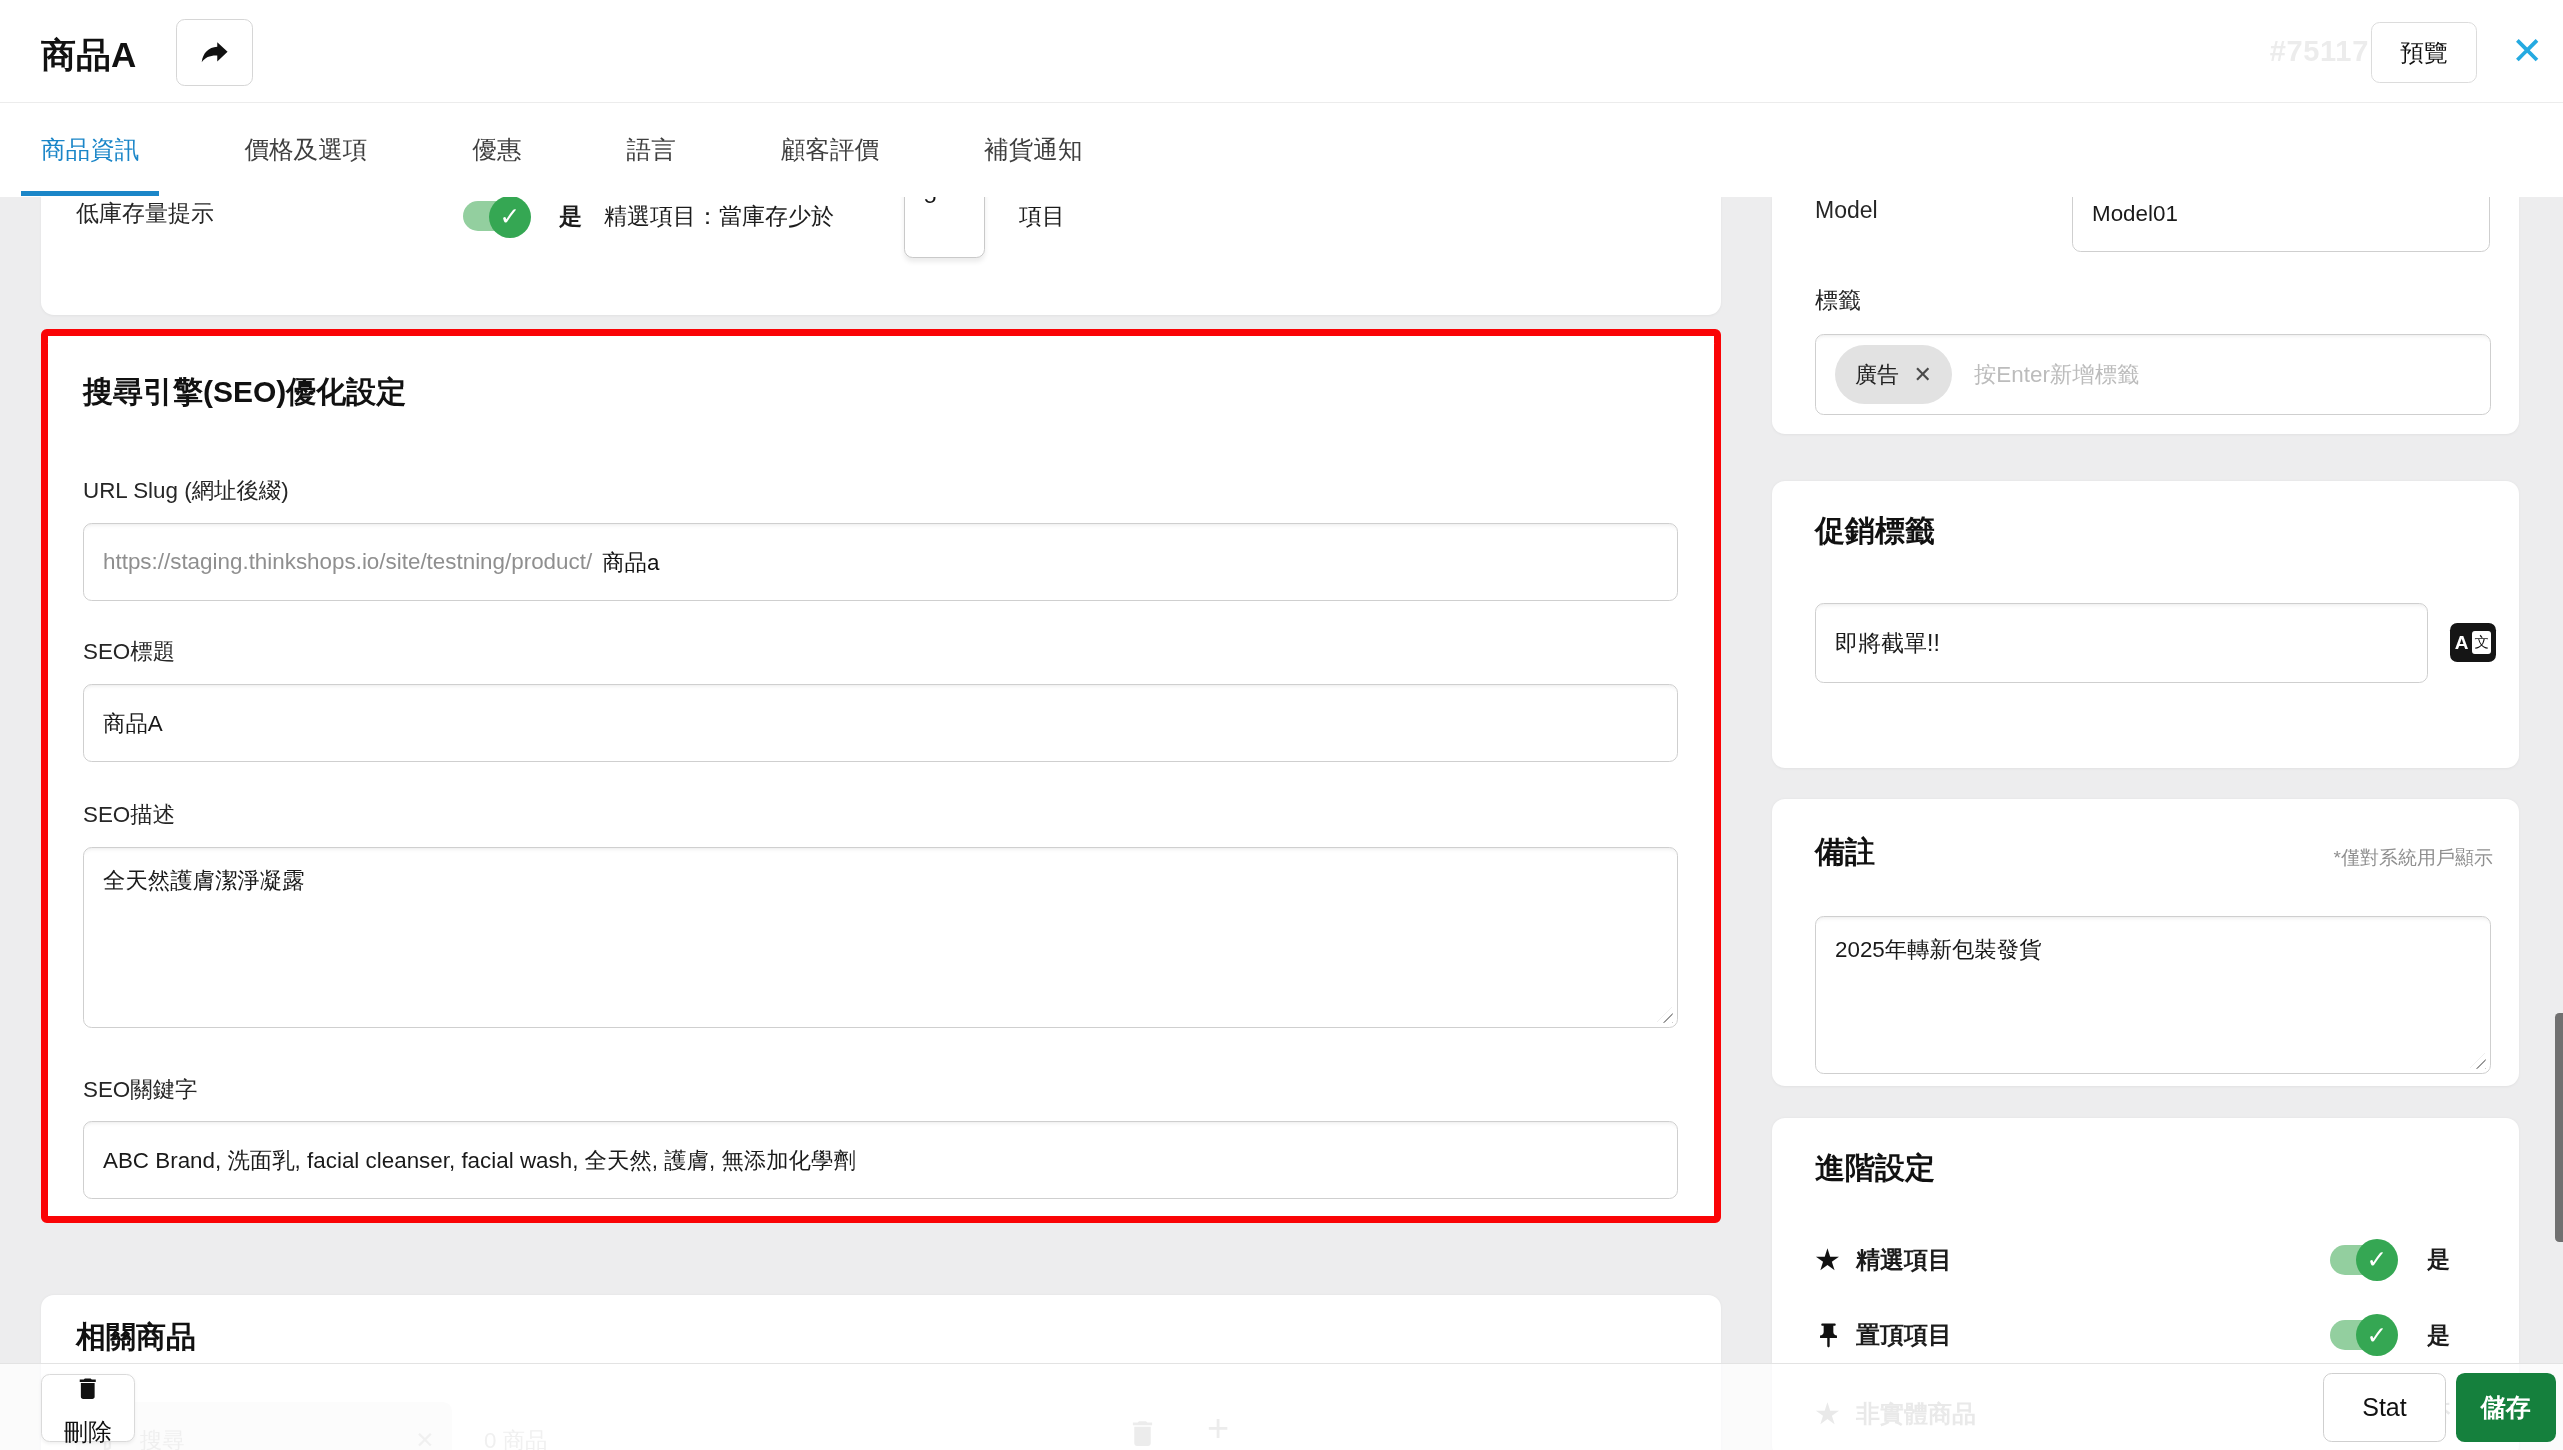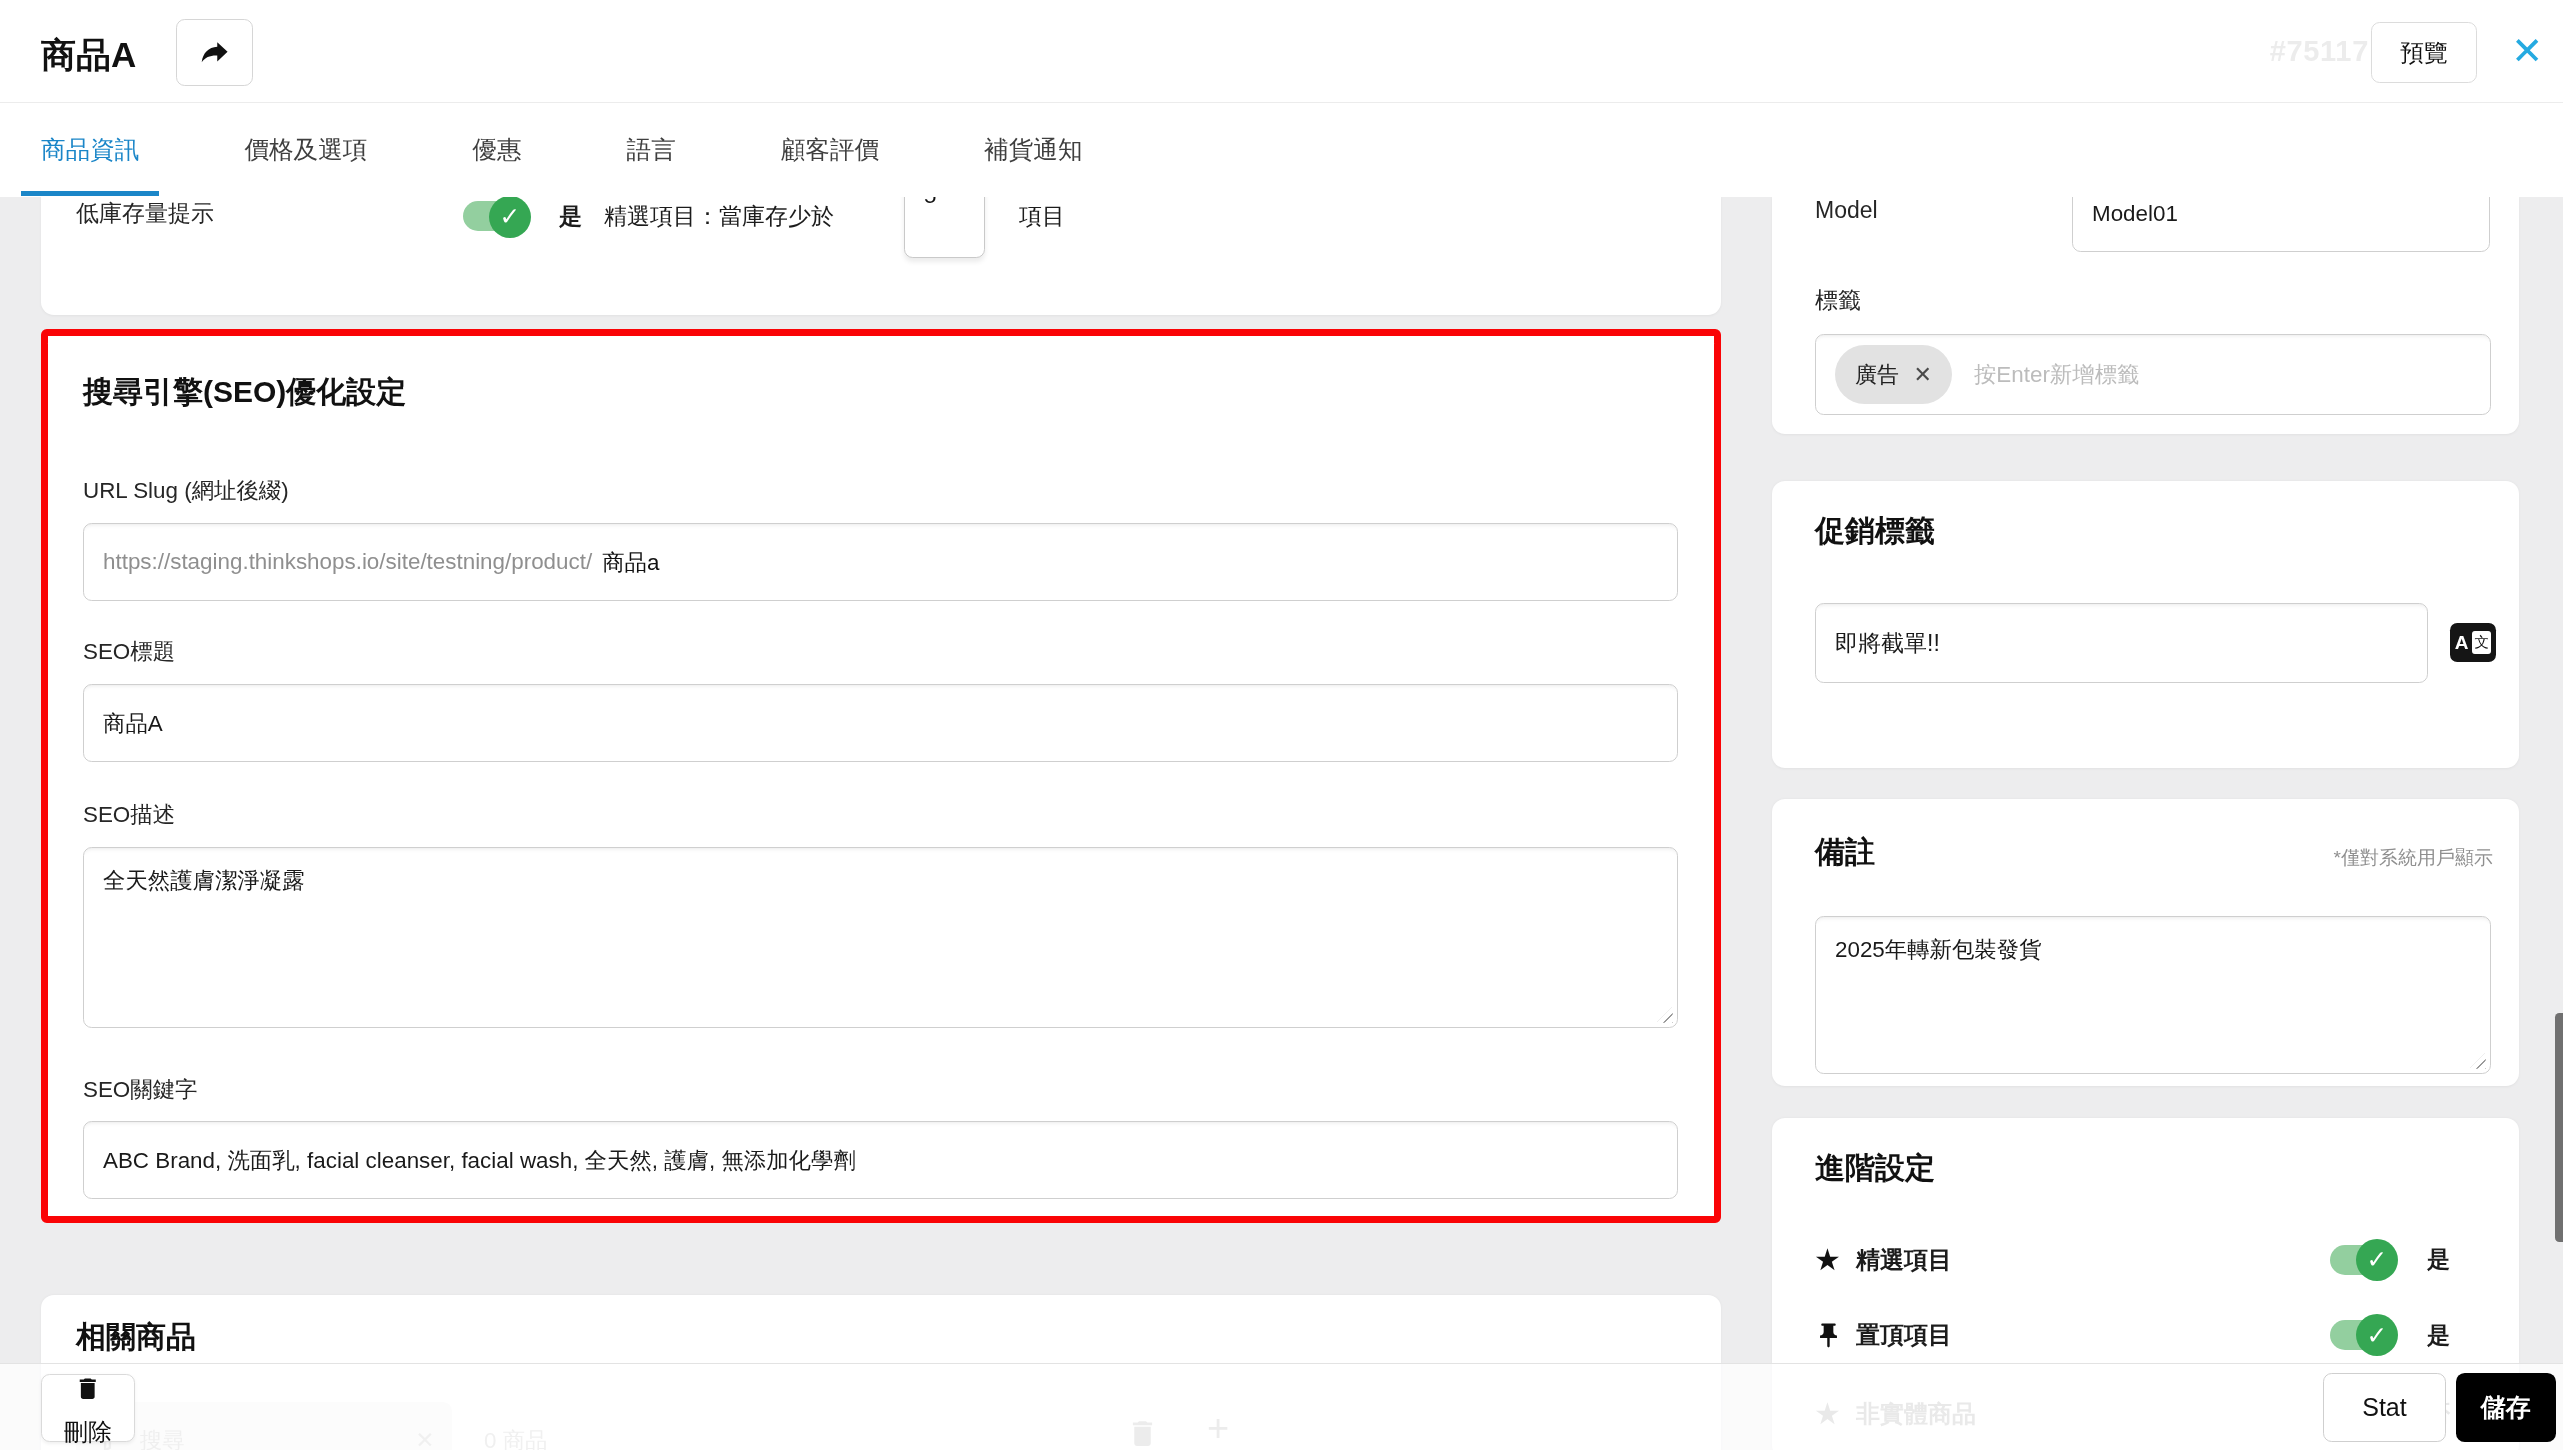--- a/index.html
+++ b/index.html
@@ -96,21 +96,21 @@
 
   
   .footer { position:absolute; left:0; top:1363px; width:2563px; height:87px;
     background:rgba(255,255,255,0.74); border-top:1.4px solid #e3e3e3; z-index:40; }
   .del-btn { position:absolute; left:41px; top:10px; height:68px; padding:0 22px; background:#fff;
     border:1.4px solid #dadada; border-radius:8.7px; display:flex; align-items:center; gap:13px;
     font-size:24px; color:#111; cursor:pointer; box-shadow:0 1.4px 3.6px rgba(0,0,0,0.06);flex-direction:column; }
   .stat-btn { position:absolute; right:117px; top:8.7px; width:123px; height:69px; background:#fff;
     border:1.4px solid #cfcfcf; border-radius:8.7px; display:flex; align-items:center; justify-content:center;
     font-size:25px; color:#111; cursor:pointer; }
-  .save-btn { position:absolute; right:7.2px; top:8.7px; width:100px; height:69px; background:#000000;
+  .save-btn { position:absolute; right:7.2px; top:8.7px; width:100px; height:69px; background:#15803d;
     border:none; border-radius:8.7px; display:flex; align-items:center; justify-content:center;
     font-size:25px; font-weight:700; color:#fff; cursor:pointer; }
 
   
   .scroll-thumb { position:absolute; right:0; top:1013px; width:8px; height:229px; background:#707070;
     border-radius:4.3px 0 0 4.3px; z-index:50; cursor:pointer; }
 
   svg { display:block; }
 </style>
 </head>

